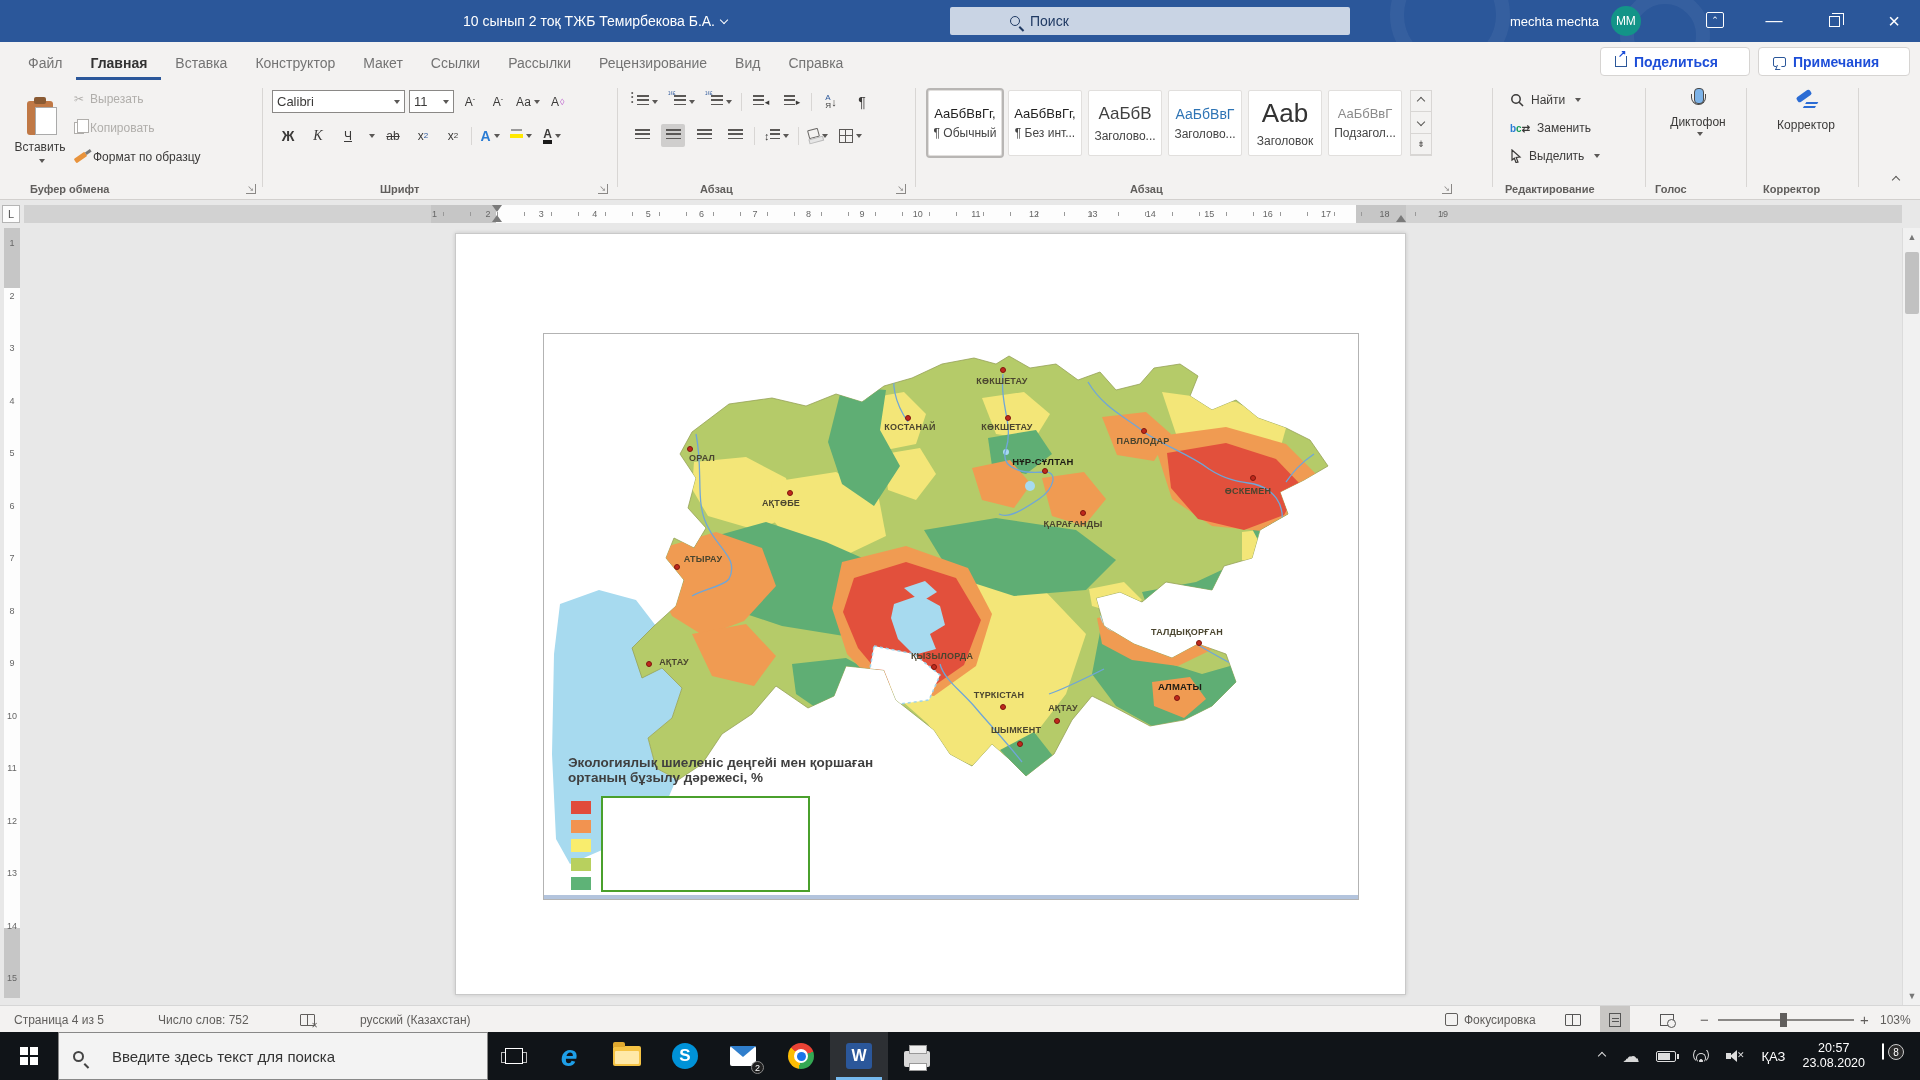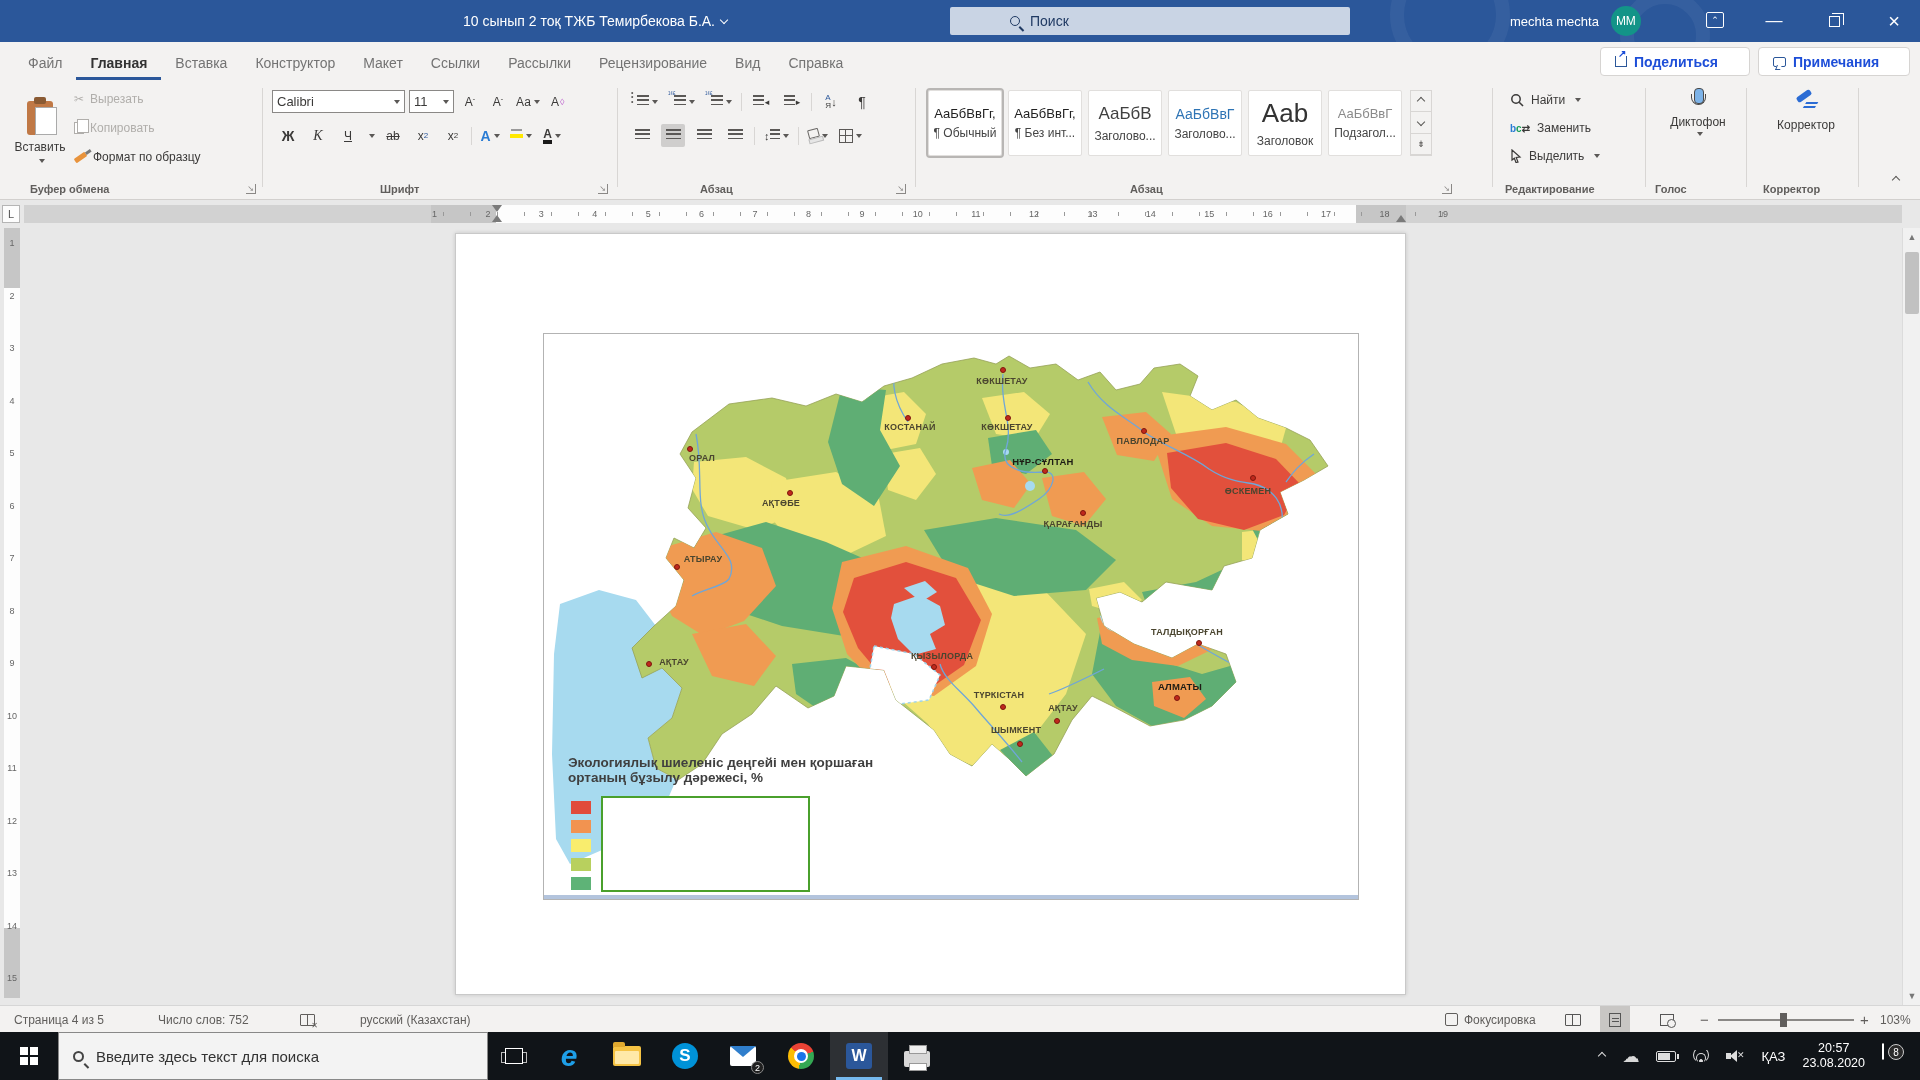--- a/index.html
+++ b/index.html
@@ -130,21 +130,21 @@
   .webic { width:14px; height:12px; border:1.3px solid #555; position:relative; }
   .webic:after { content:""; position:absolute; right:-3px; bottom:-3px; width:7px; height:7px; border:1.2px solid #555; border-radius:50%; background:#f3f2f1; }
   .ztrack { width:136px; height:2px; background:#8a8886; position:relative; }
   .zthumb { position:absolute; top:-6px; width:7px; height:14px; background:#605e5c; }
 
   
   .taskbar { position:relative; height:48px; background:#101418; display:flex; align-items:center; color:#fff; }
   .tbtn { height:48px; display:flex; align-items:center; justify-content:center; }
   .winlogo { display:grid; grid-template-columns:8px 8px; grid-template-rows:8px 8px; gap:1.5px; }
   .winlogo i { background:#fff; }
-  .tsearch2 { width:430px; height:48px; background:#f3f3f3; border:1px solid #888; display:flex; align-items:center; gap:12px; padding-left:14px; color:#333; font-size:15px; }
+  .tsearch2 { width:430px; height:48px; background:#f3f3f3; border:1px solid #888; display:flex; align-items:center; gap:28px; padding-left:14px; color:#333; font-size:15px; }
   .lens2 { width:11px; height:11px; border:2px solid #444; border-radius:50%; position:relative; display:inline-block; }
   .lens2:after { content:""; position:absolute; left:10px; top:10px; width:6px; height:2px; background:#444; transform:rotate(45deg); transform-origin:left top; }
   .taskview { width:18px; height:16px; border:1.6px solid #fff; position:relative; background:#101418; }
   .taskview:before { content:""; position:absolute; left:-5px; top:3px; width:3px; height:9px; border:1.3px solid #bbb; border-right:none; }
   .taskview:after { content:""; position:absolute; right:-5px; top:3px; width:3px; height:9px; border:1.3px solid #bbb; border-left:none; }
   .appbtn { width:58px; height:48px; display:flex; align-items:center; justify-content:center; position:relative; }
   .appbtn.active { background:rgba(255,255,255,.12); }
   .appbtn.active:after { content:""; position:absolute; left:6px; right:6px; bottom:0; height:3px; background:#76b9ed; }
   .edge-e { font-size:30px; font-weight:bold; color:#1e9fe8; font-style:italic; line-height:1; }
   .folder { width:28px; height:20px; background:#f5c344; border-radius:2px; position:relative; }

